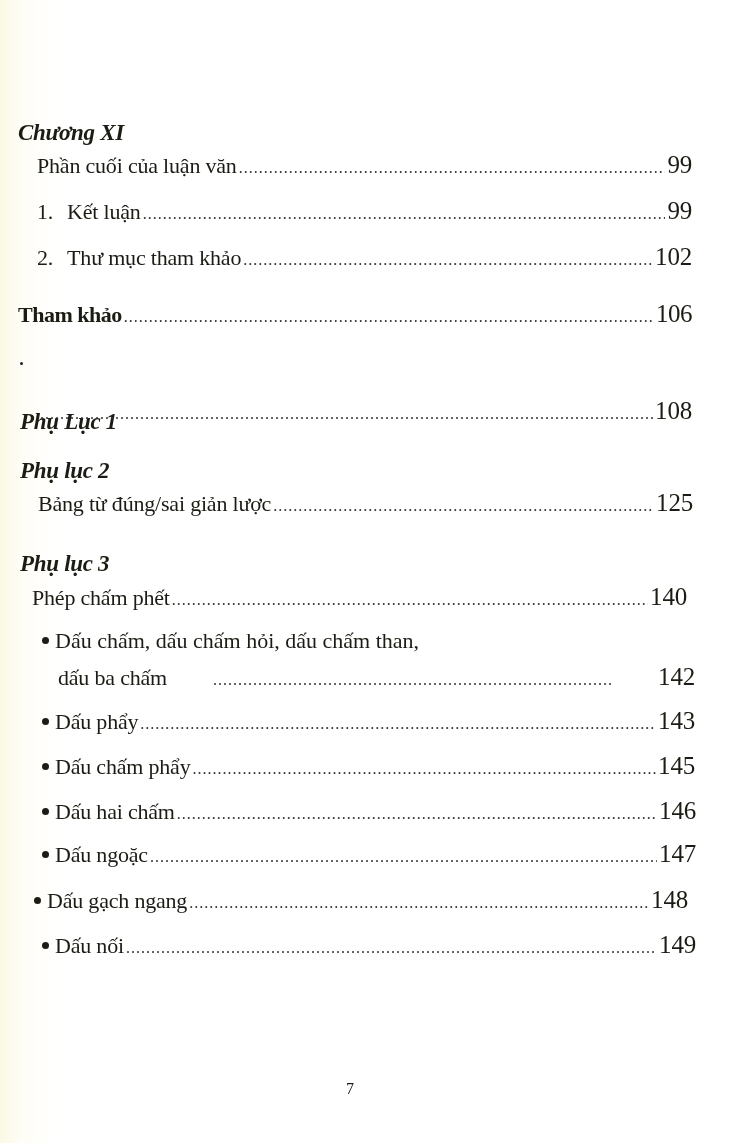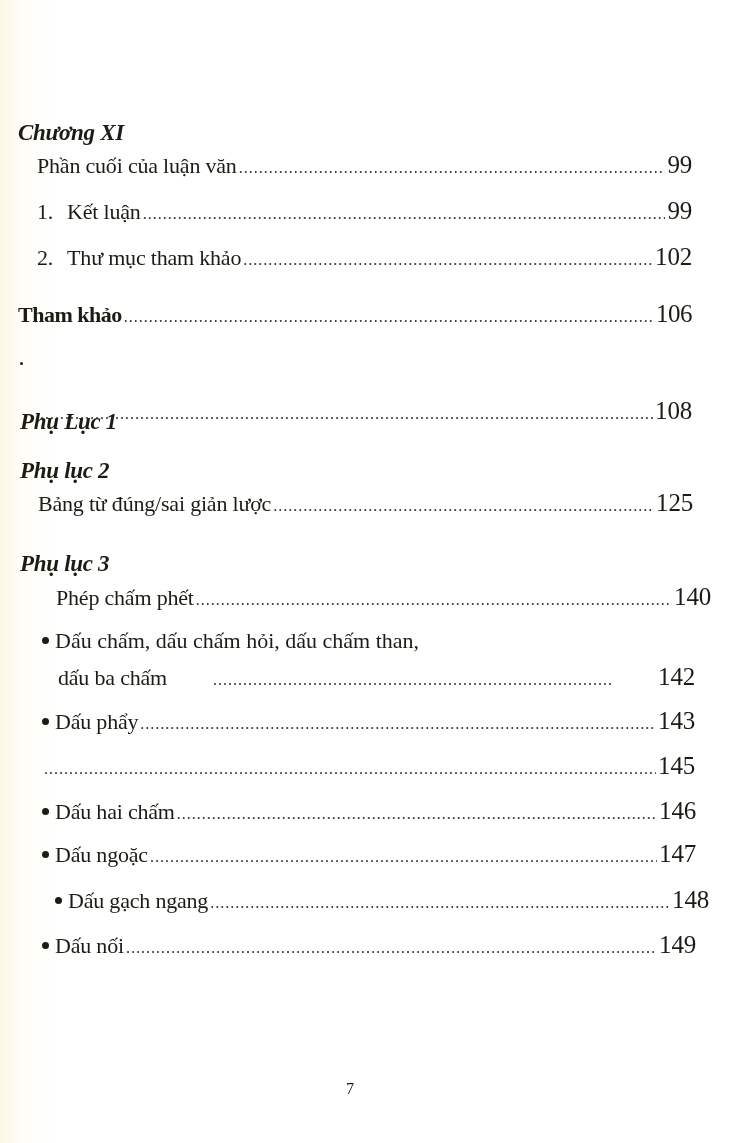--- a/index.html
+++ b/index.html
@@ -64,21 +64,21 @@
 <div class="heading" style="top:458px;left:20px;">Phụ lục 2</div>
 
 <div class="row entry" style="top:489px;left:38px;width:655px;">
   <span class="label">Bảng từ đúng/sai giản lược</span>
   <span class="leader"></span>
   <span class="page">125</span>
 </div>
 
 <div class="heading" style="top:551px;left:20px;">Phụ lục 3</div>
 
-<div class="row entry" style="top:583px;left:56px;width:655px;">
+<div class="row entry" style="top:583px;left:32px;width:655px;">
   <span class="label">Phép chấm phết</span>
   <span class="leader"></span>
   <span class="page">140</span>
 </div>
 
 <div class="plain" style="top:628px;left:42px;">
   <span class="bullet"></span><span>Dấu chấm, dấu chấm hỏi, dấu chấm than,</span>
 </div>
 <div class="row entry" style="top:663px;left:58px;width:637px;gap:44px;">
   <span class="label">dấu ba chấm</span>
@@ -86,37 +86,38 @@
   <span class="page">142</span>
 </div>
 
 <div class="row entry" style="top:707px;left:42px;width:653px;">
   <span class="label"><span class="bullet"></span><span>Dấu phẩy</span></span>
   <span class="leader"></span>
   <span class="page">143</span>
 </div>
 
 <div class="row entry" style="top:752px;left:42px;width:653px;">
+  <span class="label"><span class="bullet"></span><span>Dấu chấm phẩy</span></span>
   <span class="leader"></span>
   <span class="page">145</span>
 </div>
 
 <div class="row entry" style="top:797px;left:42px;width:654px;">
   <span class="label"><span class="bullet"></span><span>Dấu hai chấm</span></span>
   <span class="leader"></span>
   <span class="page">146</span>
 </div>
 
 <div class="row entry" style="top:840px;left:42px;width:654px;">
   <span class="label"><span class="bullet"></span><span>Dấu ngoặc</span></span>
   <span class="leader"></span>
   <span class="page">147</span>
 </div>
 
-<div class="row entry" style="top:886px;left:55px;width:654px;">
+<div class="row entry" style="top:886px;left:34px;width:654px;">
   <span class="label"><span class="bullet"></span><span>Dấu gạch ngang</span></span>
   <span class="leader"></span>
   <span class="page">148</span>
 </div>
 
 <div class="row entry" style="top:931px;left:42px;width:654px;">
   <span class="label"><span class="bullet"></span><span>Dấu nối</span></span>
   <span class="leader"></span>
   <span class="page">149</span>
 </div>

